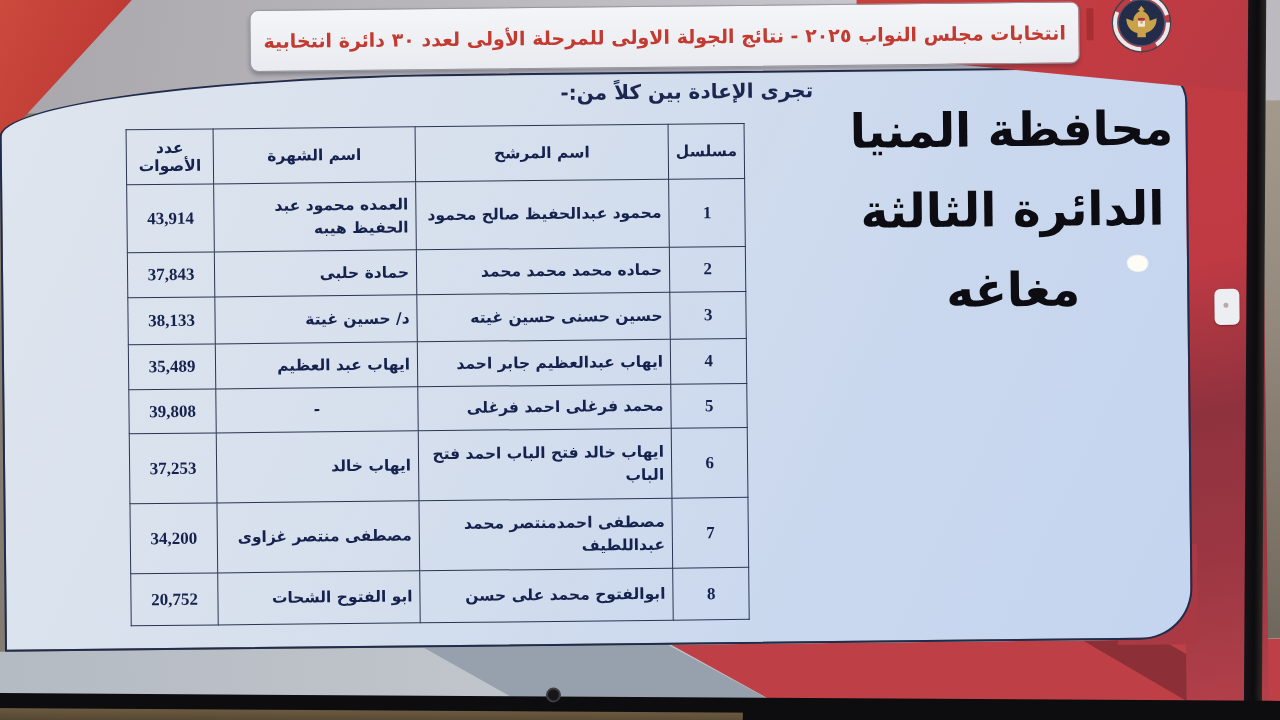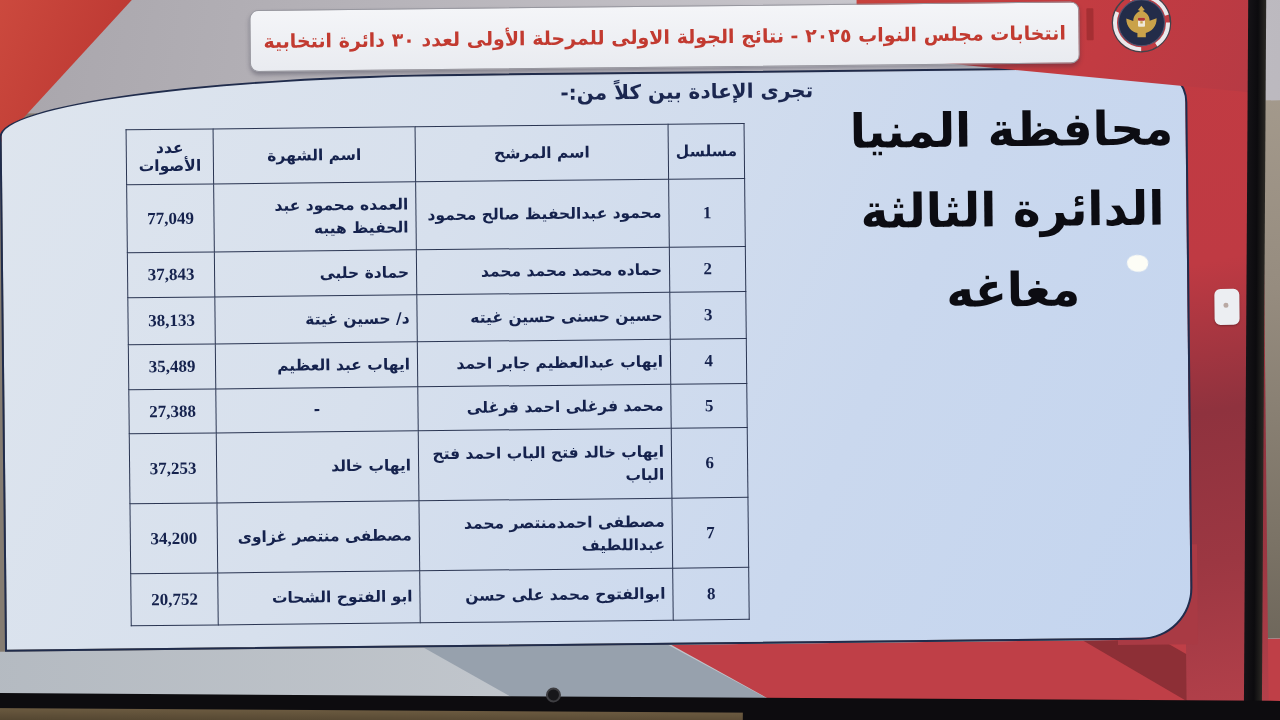--- a/index.html
+++ b/index.html
@@ -156,21 +156,21 @@
           <th class="h-cand">اسم المرشح</th>
           <th class="h-alias">اسم الشهرة</th>
           <th class="h-votes">عدد الأصوات</th>
         </tr>
     </thead>
     <tbody id="results-body">
         <tr style="height: 68px;">
           <td class="c-serial">1</td>
           <td class="c-cand">محمود عبدالحفيظ صالح محمود</td>
           <td class="c-alias">العمده محمود عبد الحفيظ هيبه</td>
-          <td class="c-votes">77,049</td>
+          <td class="c-votes">43,914</td>
         </tr>
         <tr style="height: 45px;">
           <td class="c-serial">2</td>
           <td class="c-cand">حماده محمد محمد محمد</td>
           <td class="c-alias">حمادة حلبى</td>
           <td class="c-votes">37,843</td>
         </tr>
         <tr style="height: 47px;">
           <td class="c-serial">3</td>
           <td class="c-cand">حسين حسنى حسين غيته</td>
@@ -180,21 +180,21 @@
         <tr style="height: 45px;">
           <td class="c-serial">4</td>
           <td class="c-cand">ايهاب عبدالعظيم جابر احمد</td>
           <td class="c-alias">ايهاب عبد العظيم</td>
           <td class="c-votes">35,489</td>
         </tr>
         <tr style="height: 44px;">
           <td class="c-serial">5</td>
           <td class="c-cand">محمد فرغلى احمد فرغلى</td>
           <td class="c-alias dash">-</td>
-          <td class="c-votes">27,388</td>
+          <td class="c-votes">39,808</td>
         </tr>
         <tr style="height: 70px;">
           <td class="c-serial">6</td>
           <td class="c-cand">ايهاب خالد فتح الباب احمد فتح الباب</td>
           <td class="c-alias">ايهاب خالد</td>
           <td class="c-votes">37,253</td>
         </tr>
         <tr style="height: 70px;">
           <td class="c-serial">7</td>
           <td class="c-cand">مصطفى احمدمنتصر محمد عبداللطيف</td>

